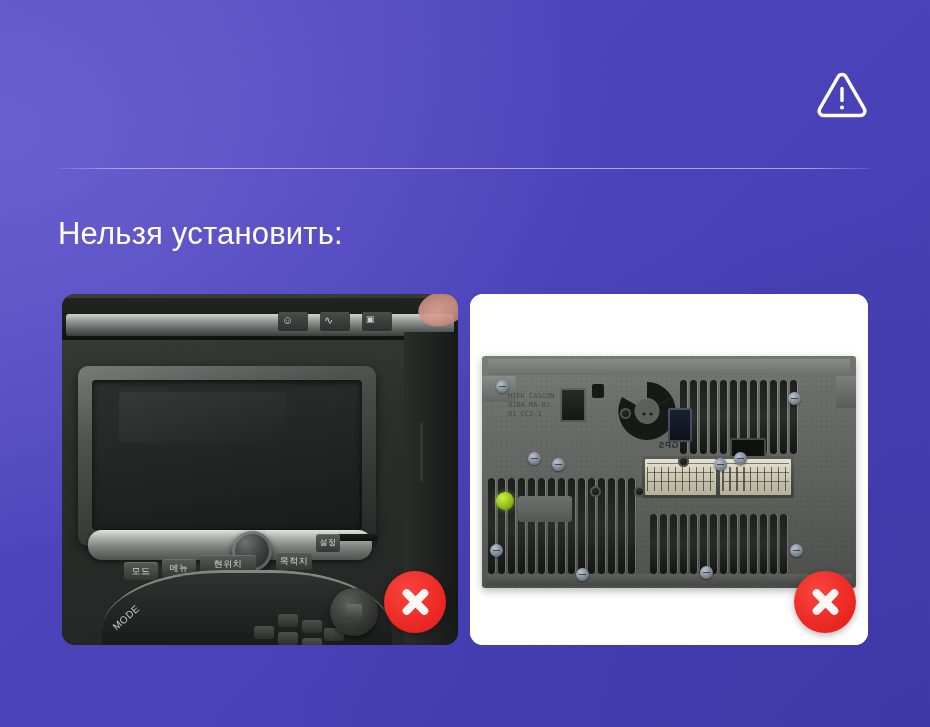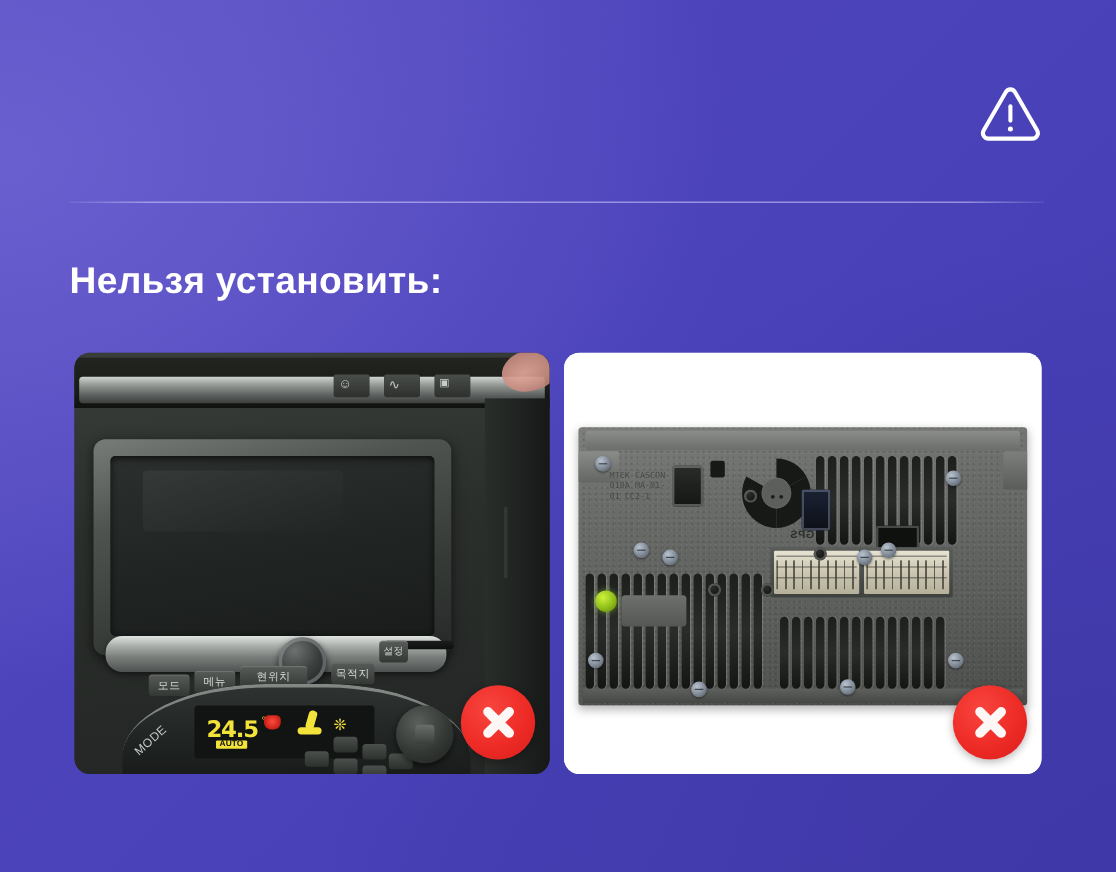--- a/index.html
+++ b/index.html
@@ -64,21 +64,21 @@
   }
 
   .subtitle {
     position: absolute;
     left: 58px;
     top: 214px;
     margin: 0;
     color: #ffffff;
     font-size: 31px;
     line-height: 40px;
-    font-weight: 700;
+    font-weight: 400;
     letter-spacing: 0.2px;
     white-space: nowrap;
   }
 
   
   .cards {
     position: absolute;
     left: 62px;
     top: 294px;
     width: 806px;
@@ -456,28 +456,20 @@
           <div class="knob"></div>
 
           <div class="btn-k b1">모드</div>
           <div class="btn-k b2">메뉴</div>
           <div class="btn-k b3">현위치</div>
           <div class="btn-k b4">목적지</div>
           <div class="btn-k b5">설정</div>
 
           <div class="climate">
             <div class="climate-arc"></div>
-            <div class="lcd">
-              <span class="lcd-temp">24.5</span>
-              <span class="lcd-deg">°</span>
-              <span class="lcd-rose"></span>
-              <span class="lcd-auto">AUTO</span>
-              <span class="lcd-seat"></span>
-              <span class="lcd-fan">❊</span>
-            </div>
             <div class="cl-mode">MODE</div>
             <div class="cl-btn c1"></div>
             <div class="cl-btn c2"></div>
             <div class="cl-btn c3"></div>
             <div class="cl-btn c4"></div>
             <div class="cl-btn c5"></div>
             <div class="cl-btn c6"></div>
             <div class="cl-dial"></div>
           </div>
 

